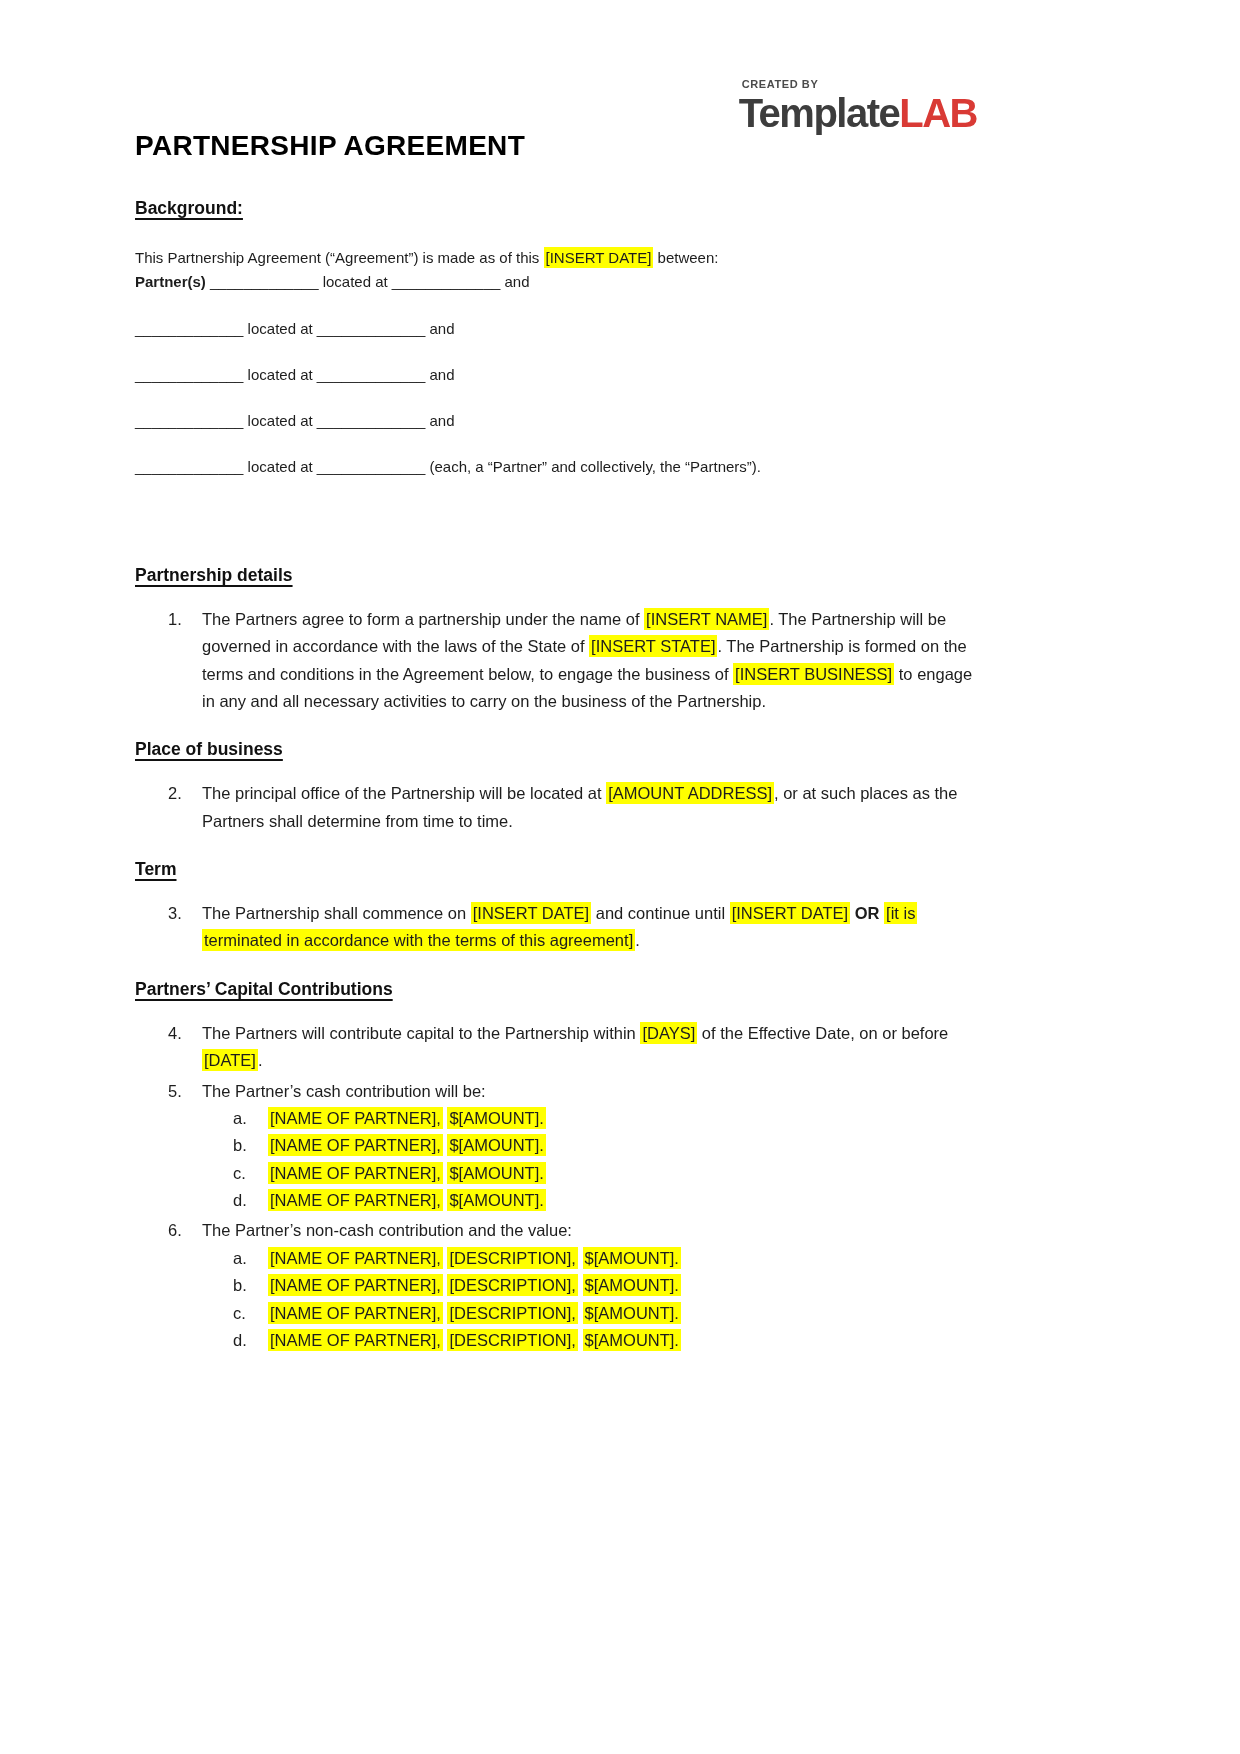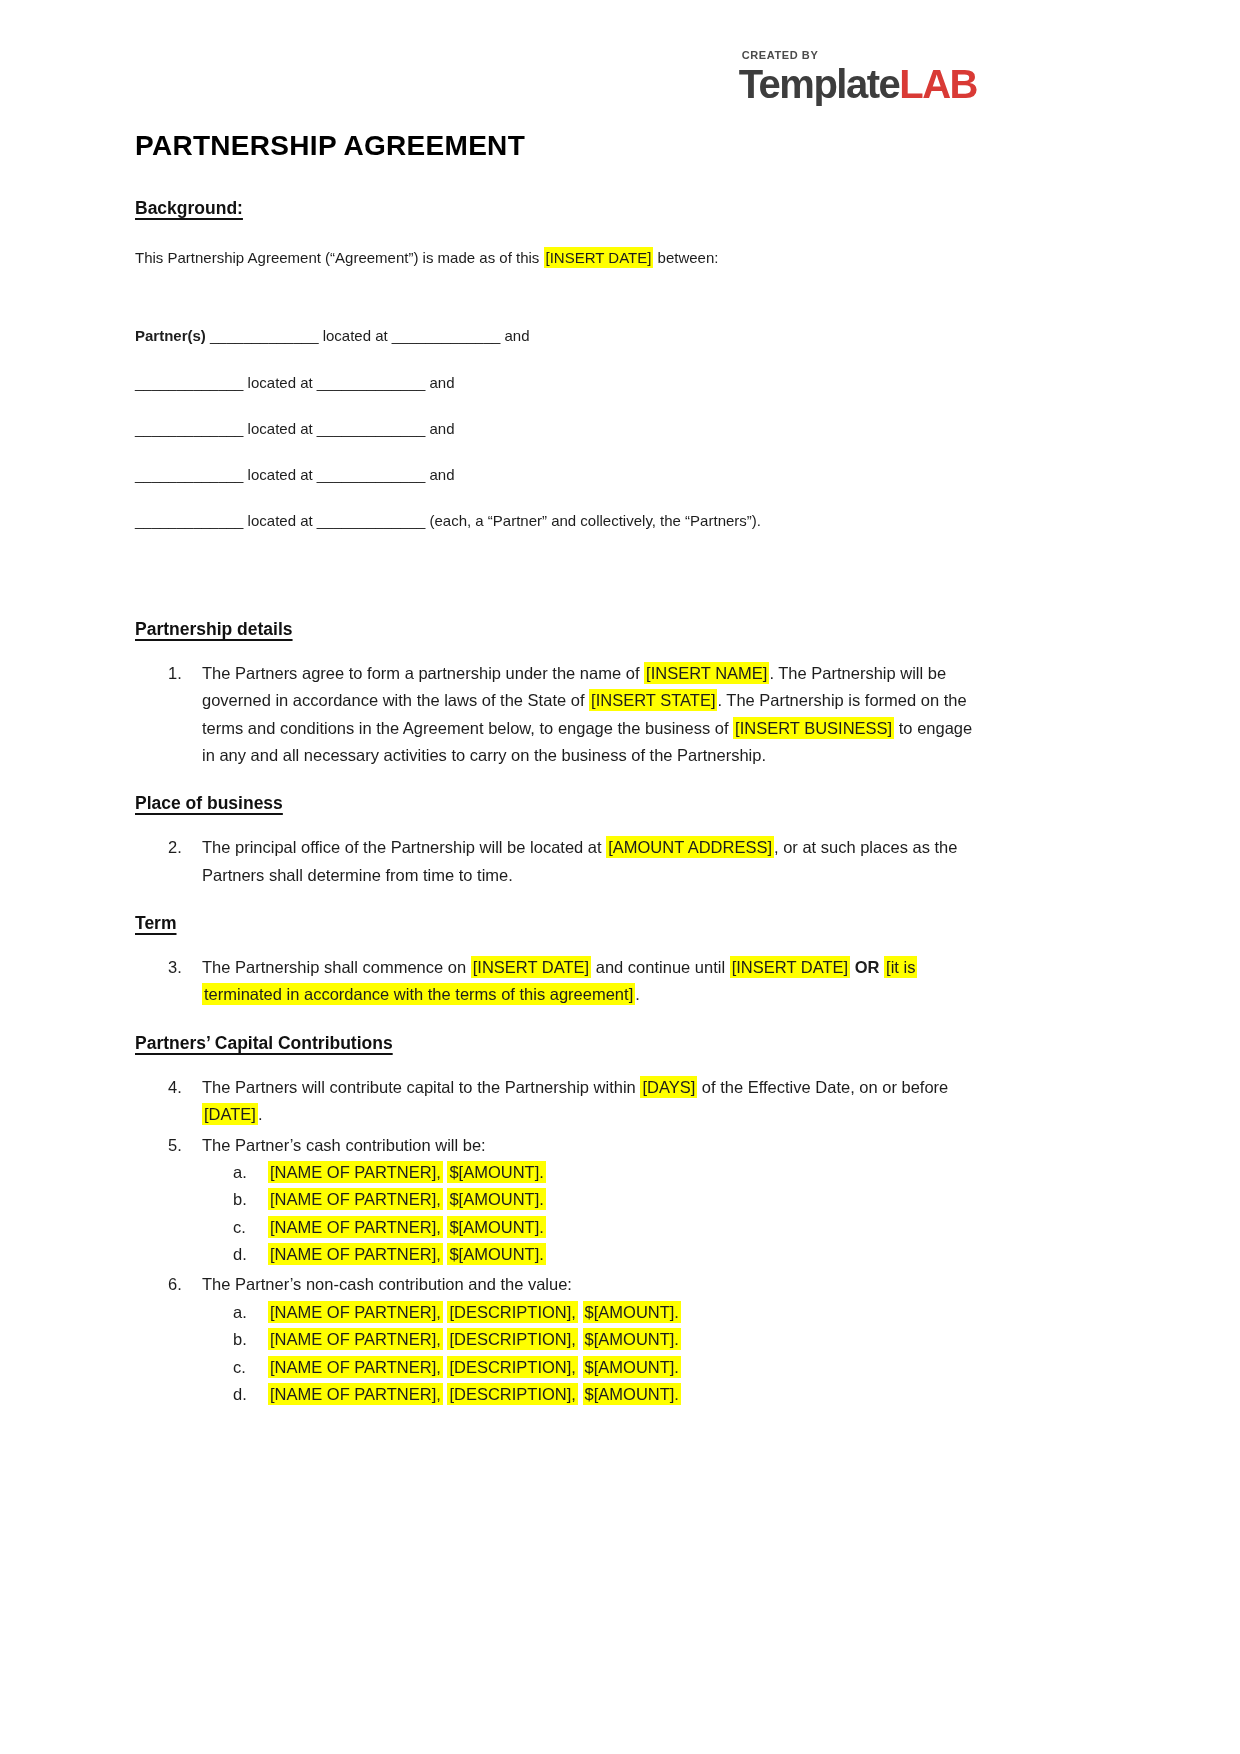--- a/index.html
+++ b/index.html
@@ -9,21 +9,21 @@
     width:1240px; height:1754px;
     margin:0 auto;
     background:#ffffff;
     font-family:"Liberation Sans", sans-serif;
     color:#1d1d1d;
     overflow:hidden;
   }
   .content { padding:0 265px 0 135px; }
 
   
-  .logo { position:absolute; top:50px; right:263px; line-height:1; text-align:left; }
+  .logo { position:absolute; top:79px; right:263px; line-height:1; text-align:left; }
   .logo-created { display:block; font-size:11px; font-weight:bold; letter-spacing:0.6px; color:#4b4b4b; margin:0 0 3px 3px; }
   .logo-brand { font-size:40px; font-weight:bold; letter-spacing:-1.5px; }
 
   
   .doc-title { padding-top:130px; font-size:28px; font-weight:bold; color:#000; letter-spacing:0.3px; }
 
   
   .sec-heading { font-size:17.5px; font-weight:bold; color:#111; }
   .sec-heading .hu { text-decoration:underline; text-decoration-thickness:1.5px; text-underline-offset:3.5px; }
 
@@ -38,21 +38,21 @@
   .let-item .marker { flex:none; width:35px; }
   .item-body { flex:1; }
 
   
   .hl { background:#ffff00; padding:2px 2px; box-decoration-break:clone; -webkit-box-decoration-break:clone; }
   .bseg { font-weight:bold; }
 
   
   .role-background-heading { margin-top:36px; }
   .role-intro { margin-top:27px; }
-  .role-partner-first { margin-top:54px; }
+  .role-partner-first { }
   .role-partner { margin-top:22px; }
   .role-details-heading { margin-top:85px; }
   .role-sub-heading { margin-top:24px; }
   .role-item { margin-top:20px; }
   .role-item-tight { margin-top:3px; }
   .role-letter { margin-top:0; }
 
   
   .footer { position:absolute; top:1752px; right:265px; font-size:17px; color:#1f1f1f; }
 </style>

